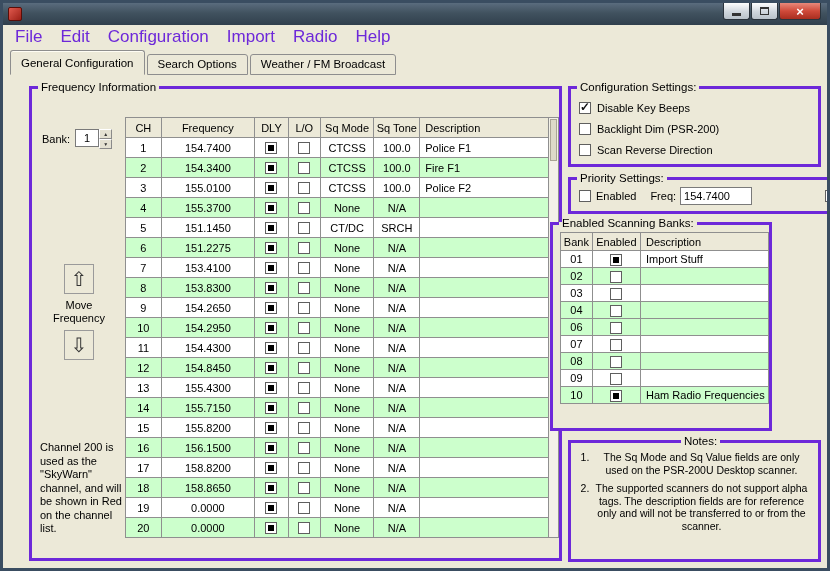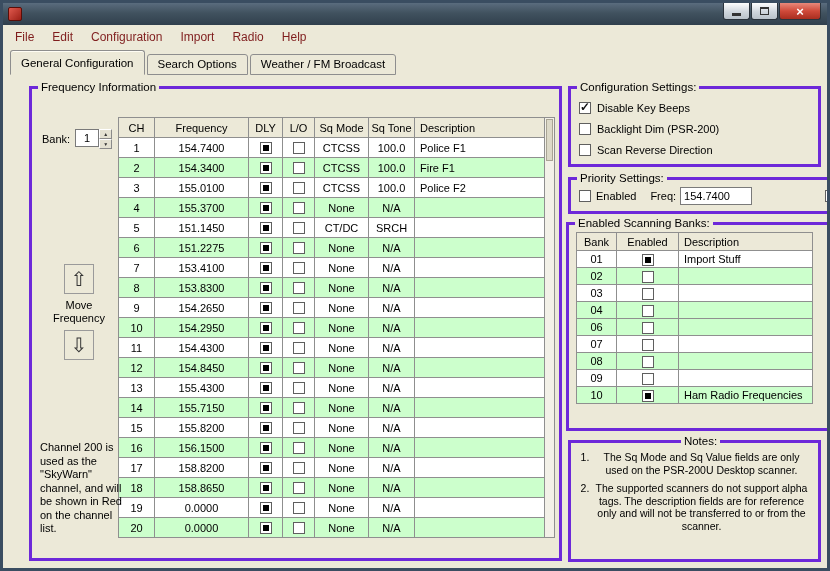--- a/index.html
+++ b/index.html
@@ -25,55 +25,55 @@
     height:17px; border:1px solid #2a333c; border-top:none;
     border-radius:0 0 3px 3px; display:flex; align-items:center; justify-content:center;
     cursor:default;
   }
   .cap-btn.min,.cap-btn.max{ width:27px; background:linear-gradient(180deg,#fdfdfd,#cfd6dd 55%,#b9c2ca); }
   .cap-btn.close{ width:42px; background:linear-gradient(180deg,#e8897b,#cf4a3a 50%,#a92e1f); color:#fff; font-size:13px; font-weight:bold; }
   .glyph-min{ width:9px; height:3px; background:#333; margin-top:6px; }
   .glyph-max{ width:9px; height:8px; border:1px solid #333; border-top:2px solid #333; background:transparent; }
   
   .menubar{ height:24px; display:flex; align-items:center; padding-left:3px; background:#ece9d8; }
-  .menu-item{ font-size:12px; padding:3px 9px; color:#7f1d1d; }
+  .menu-item{ font-size:17px; padding:3px 9px; color:#6d28d9; }
   
   .tabstrip{ height:26px; display:flex; align-items:flex-end; padding-left:7px; }
   .tab{
     font-size:11.5px; padding:3px 10px 4px 10px; margin-right:2px;
     border:1px solid #8e8e8e; border-radius:3px 3px 0 0; background:#ece9d8; height:21px;
   }
   .tab.active{ height:25px; padding-top:6px; border-bottom-color:#ece9d8; box-shadow:inset 0 1px 0 #fffdf4; }
   
   .content{ position:relative; height:493px; }
   fieldset.group{
     position:absolute; margin:0; padding:0; min-width:0;
     border:3px solid #6d28d9; background:#ece9d8;
   }
   fieldset.group legend{ font-size:11.5px; color:#000; margin-left:6px; padding:0 3px; }
   .freq-group{ left:26px; top:6px;  width:533px; height:480px; }
   .cfg-group { left:565px; top:6px;  width:253px; height:86px;  }
   .pri-group { left:565px; top:97px; width:301px; height:42px;  }
-  .bank-group{ left:563px; top:142px;width:265px; height:214px; }
+  .bank-group{ left:547px; top:142px;width:222px; height:214px; }
   .notes-group{left:565px; top:360px;width:253px; height:127px;text-align:center; }
   
   .cb{ position:relative; display:inline-block; width:12px; height:12px;
        background:#fff; border:1px solid #5f5f5f; vertical-align:middle; }
   .cb.square.checked::after{ content:""; position:absolute; inset:2px; background:#000; }
   .cb.tick.checked::after{ content:"\2713"; position:absolute; top:-3px; left:0; font-size:12px; font-weight:bold; color:#111; }
   
   .bank-row{ position:absolute; left:10px; top:36px; display:flex; align-items:center; font-size:11px; }
   .bank-label{ margin-right:5px; }
   .spin-field{ display:flex; align-items:stretch; }
   .spin-field input{ width:24px; height:18px; font:11px "Liberation Sans",sans-serif; text-align:center;
     border:1px solid #7a7a7a; background:#fff; padding:0; }
   .spin-btns{ display:flex; flex-direction:column; width:13px; }
   .spin-btn{ flex:1; font-size:5px; line-height:8px; text-align:center; color:#333;
     background:#e4e1d2; border:1px solid; border-color:#fff #8a8a8a #8a8a8a #fff; }
-  .table-wrap{ position:absolute; left:86px; top:24px; display:flex; align-items:center; }
+  .table-wrap{ position:absolute; left:93px; top:24px; display:flex; align-items:center; }
   table.grid{ border-collapse:collapse; background:#fff; }
   table.grid th{
     font-size:11px; font-weight:normal; background:#ece9d8; color:#000;
     border:1px solid #8f8f8f; height:20px; padding:0 2px;
   }
   table.grid td{
     font-size:11px; color:#000; border:1px solid #8f8f8f; height:20px;
     text-align:center; padding:0 2px; white-space:nowrap; overflow:hidden;
   }
   tr.rowgreen td{ background:#ccffcc; }

